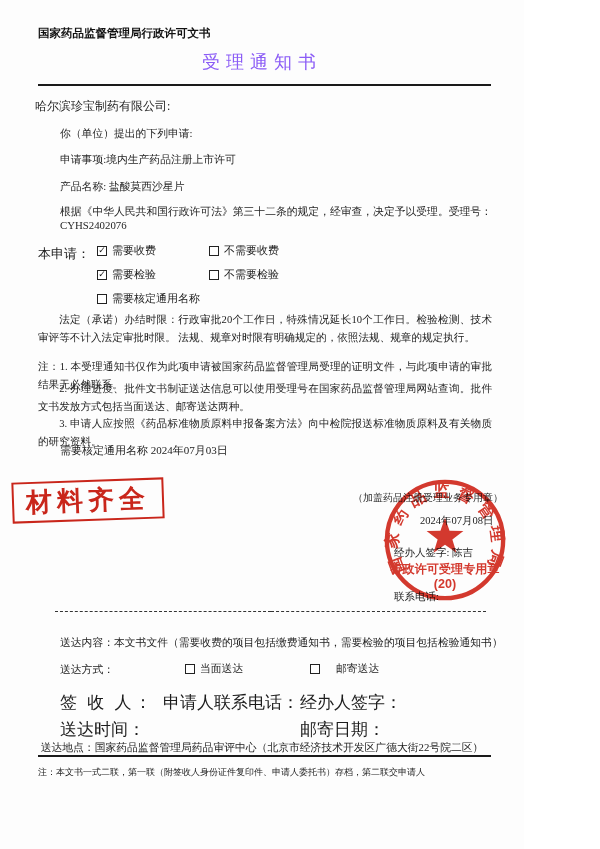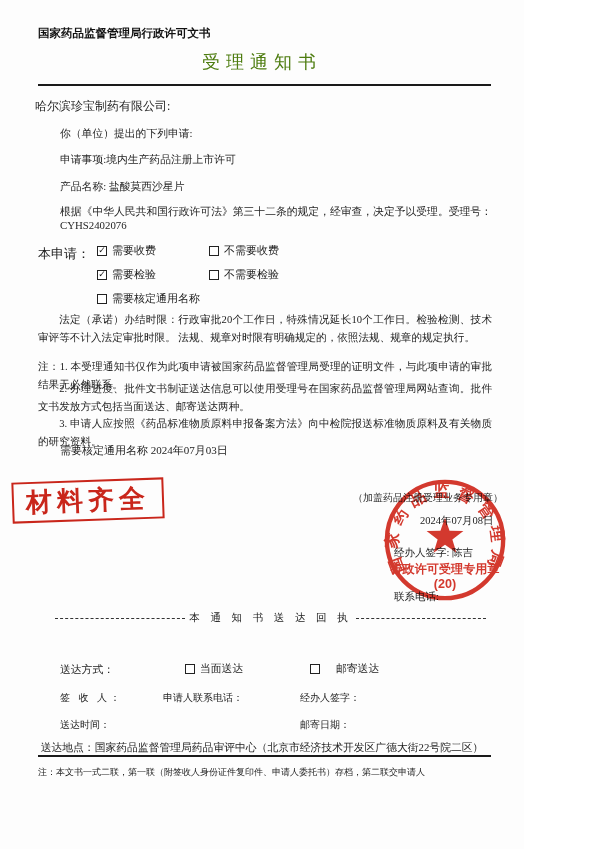--- a/index.html
+++ b/index.html
@@ -22,21 +22,21 @@
     font-family: "Liberation Sans", sans-serif;
     font-weight: bold;
     font-size: 11.5px;
     color: #111;
   }
   .doc-title {
     left: 0; right: 0; top: 50px;
     text-align: center;
     font-size: 18px;
     letter-spacing: 6px;
-    color: #4d7c0f;
+    color: #8b5cf6;
   }
   .rule {
     left: 38px; right: 33px;
     height: 2px;
     background: #1a1a1a;
   }
   .rule-top { top: 84px; }
   .rule-bottom { top: 755px; }
 
   .recipient { left: 35px; top: 98px; font-size: 12px; }
@@ -121,21 +121,21 @@
     border-top: 1.6px dashed #333;
     height: 0;
   }
   .divider .divider-text { padding: 0 4px; letter-spacing: 4px; white-space: nowrap; }
 
   .receipt-content { left: 60px; top: 636px; font-size: 10.8px; }
   .method-label { left: 60px; top: 663px; font-size: 10.8px; }
   .method-1 { left: 185px; top: 662px; font-size: 10.8px; }
   .method-2 { left: 310px; top: 662px; font-size: 10.8px; gap: 16px; }
 
-  .field { font-size: 10px; }
+  .field { font-size: 17px; }
   .f-signee { left: 60px; top: 691px; letter-spacing: 3px; }
   .f-aphone { left: 163px; top: 691px; }
   .f-mailno { left: 300px; top: 691px; }
   .f-dtime  { left: 60px; top: 718px; }
   .f-mdate  { left: 300px; top: 718px; }
   .f-address{ left: 0; right: 0; top: 741px; text-align: center; font-size: 10.8px; }
 
   .bottom-note { left: 38px; top: 766px; font-size: 9px; color: #222; }
 </style>
 </head>
@@ -208,24 +208,24 @@
     <text font-family="Liberation Sans, sans-serif" font-weight="bold" font-size="16.5" fill="#d2281c" letter-spacing="7">
       <textPath href="#seal-arc" startOffset="50%" text-anchor="middle">国家药品监督管理局</textPath>
     </text>
     <polygon points="65,42 69.7,55.5 84,55.8 72.6,64.5 76.8,78.2 65,70 53.2,78.2 57.4,64.5 46,55.8 60.3,55.5" fill="#d2281c"></polygon>
     <text x="65" y="99" text-anchor="middle" font-family="Liberation Sans, sans-serif" font-weight="bold" font-size="12.5" fill="#d2281c">行政许可受理专用章</text>
     <text x="65" y="115" text-anchor="middle" font-family="Liberation Sans, sans-serif" font-weight="bold" font-size="13" fill="#d2281c">(20)</text>
   </svg>
 
   <div class="abs divider">
     <span class="dash"></span>
-    <span class="divider-text">本 通 知 书 送 达 回 执</span>
     <span class="dash"></span>
   </div>
 
+  <div class="abs receipt-content">送达内容：本文书文件（需要收费的项目包括缴费通知书，需要检验的项目包括检验通知书）</div>
 
   <div class="abs method-label">送达方式：</div>
   <span class="abs cb method-1">
     <span class="cb-box">
         <span class="mark"></span>
       </span>
     <span>当面送达</span>
   </span>
   <span class="abs cb method-2">
     <span class="cb-box">

